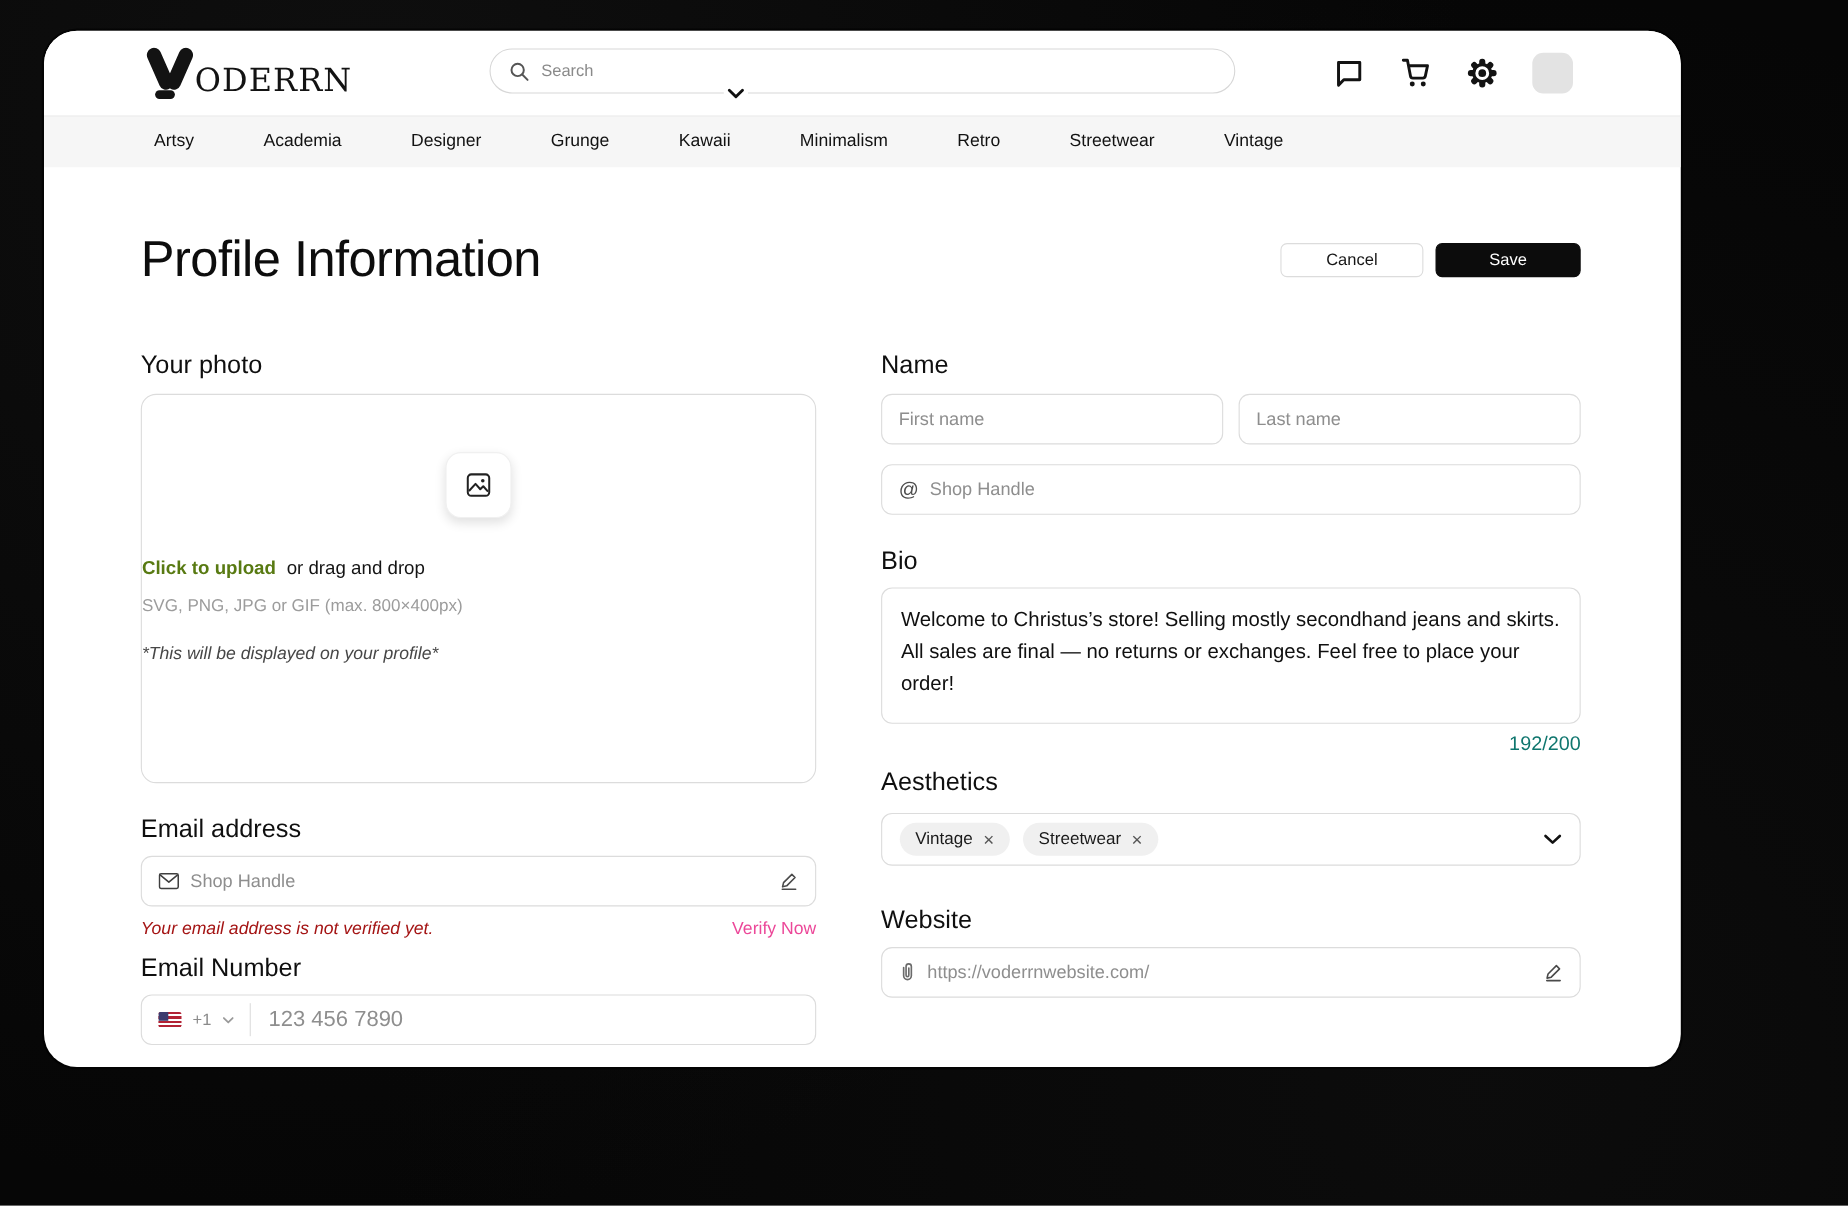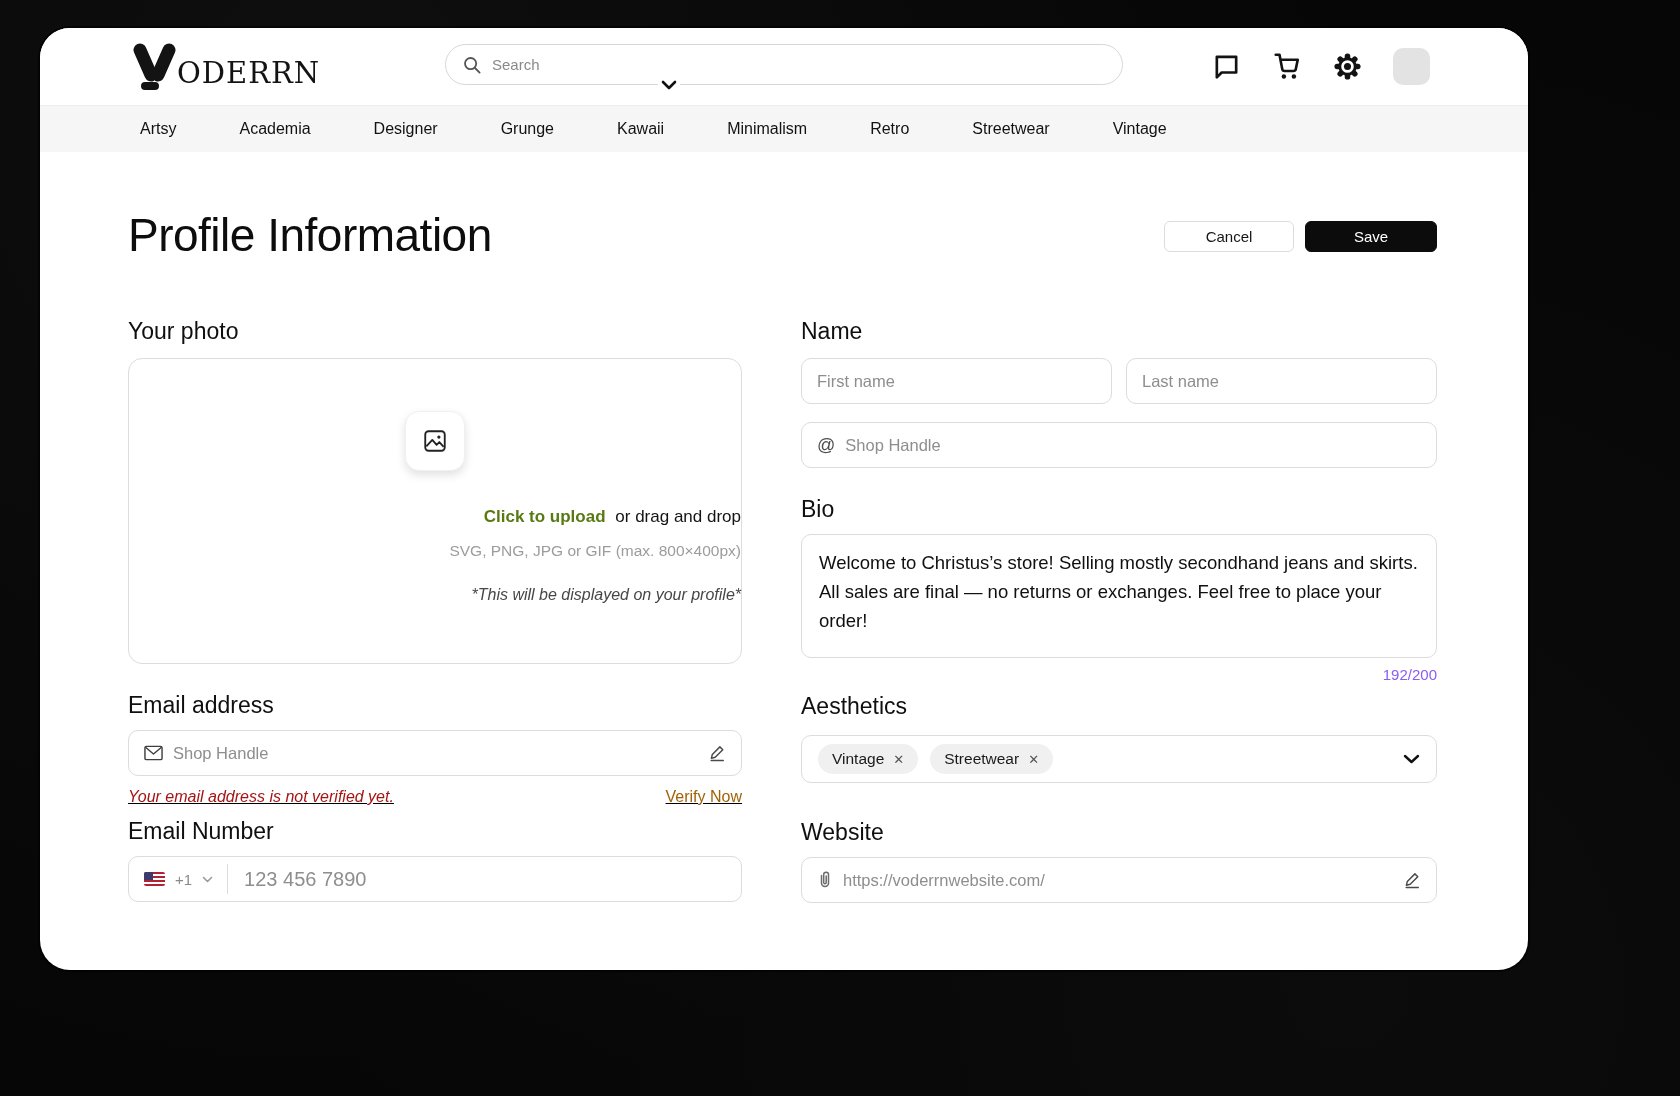--- a/index.html
+++ b/index.html
@@ -66,22 +66,22 @@
   .btn-cancel { width: 130px; background: #fff; border: 1px solid #dcdcdc; color: #151515; }
   .btn-save   { width: 132px; background: #0c0c0c; border: 1px solid #0c0c0c; color: #fff; }
 
   
   .col-left  { position: absolute; left: 88px;  top: 290px; width: 614px; }
   .col-right { position: absolute; left: 761px; top: 290px; width: 636px; }
   h2.sec { font-size: 23px; font-weight: 500; color: #0f0f0f; line-height: 26px; }
 
   
   .photo-card {
-    margin-top: 14px; height: 306px;
-    border: 1px solid #dcdcdc; border-radius: 14px; text-align: right;
+    margin-top: 14px; height: 354px;
+    border: 1px solid #dcdcdc; border-radius: 14px; text-align: left;
   }
   .upload-icon-box {
     width: 60px; height: 60px; margin: 52px auto 0; border-radius: 14px; background: #fff;
     border: 1px solid #f0f0f0; box-shadow: 0 4px 10px rgba(0,0,0,.12);
     display: flex; align-items: center; justify-content: center; cursor: pointer;
   }
   .upload-line { margin-top: 36px; font-size: 17px; }
   .upload-link { color: #587a12; font-weight: 700; cursor: pointer; }
   .upload-rest { color: #141414; font-weight: 500; margin-left: 5px; }
   .upload-formats { margin-top: 15px; font-size: 15.5px; color: #9c9c9c; }
@@ -94,41 +94,41 @@
   }
   .field input {
     border: none; outline: none; flex: 1; font-size: 16.5px; color: #333;
     background: transparent; font-family: inherit; min-width: 0;
   }
   .field input::placeholder { color: #8e8e8e; }
   .at-glyph { font-size: 18px; color: #4d4d4d; }
   .mt12 { margin-top: 12px; }
   .mt18 { margin-top: 18px; } .mt28 { margin-top: 28px; } .mt36 { margin-top: 36px; }
 
-  .email-note { margin-top: 12px; display: flex; justify-content: space-between; align-items: flex-end; text-decoration: underline; }
+  .email-note { margin-top: 12px; display: flex; justify-content: space-between; align-items: flex-end; }
   .email-error { font-size: 16px; font-style: italic; color: #a41414; }
-  .verify-link { font-size: 16px; font-weight: 500; color: #a16207; cursor: pointer; margin-left: 27px; }
+  .verify-link { font-size: 16px; font-weight: 500; color: #ec4899; cursor: pointer; margin-left: 27px; }
 
   
   .flag { position: relative; width: 21px; height: 14px; border-radius: 2px; overflow: hidden;
           background: repeating-linear-gradient(#b22234 0 2px, #fff 2px 4px); flex: none; }
   .flag::before { content: ""; position: absolute; left: 0; top: 0; width: 9px; height: 8px; background: #3c3b6e; }
   .dial-code { font-size: 15px; color: #8a8a8a; }
   .vdivider { width: 1px; height: 30px; background: #dcdcdc; margin: 0 6px 0 4px; flex: none; }
 
   
   .name-row { display: flex; gap: 14px; margin-top: 14px; }
   .name-row .field { flex: 1; }
 
   
   .bio-box {
     margin-top: 12px; height: 124px; border: 1px solid #dcdcdc; border-radius: 10px;
     padding: 13px 17px; font-size: 18.5px; line-height: 1.58; color: #101010;
   }
-  .bio-counter { margin-top: 8px; text-align: right; font-size: 15px; color: #8b5cf6; }
+  .bio-counter { margin-top: 8px; text-align: right; font-size: 18px; color: #0f766e; }
 
   
   .aes-box {
     margin-top: 16px; height: 48px; border: 1px solid #dcdcdc; border-radius: 10px;
     display: flex; align-items: center; padding: 0 16px; gap: 12px;
   }
   .chip {
     background: #f0f0f0; border-radius: 16px; height: 30px; padding: 0 14px;
     display: inline-flex; align-items: center; gap: 9px; font-size: 15.5px; color: #1a1a1a;
   }

